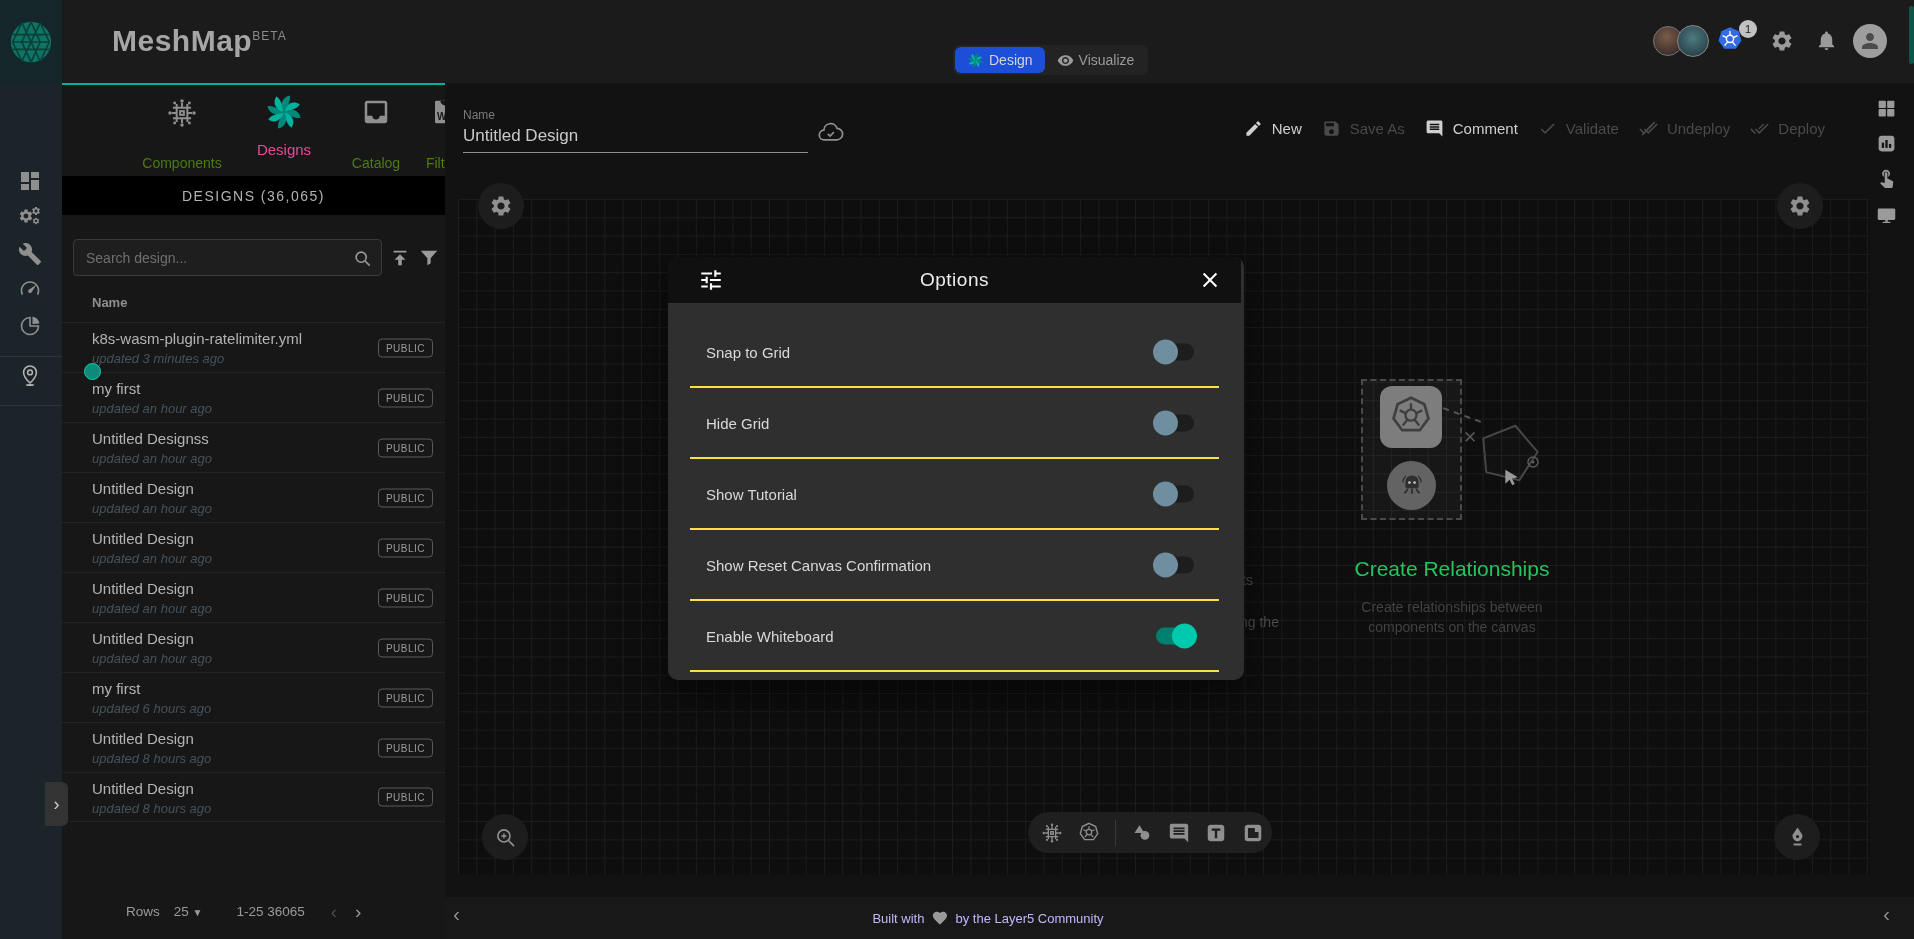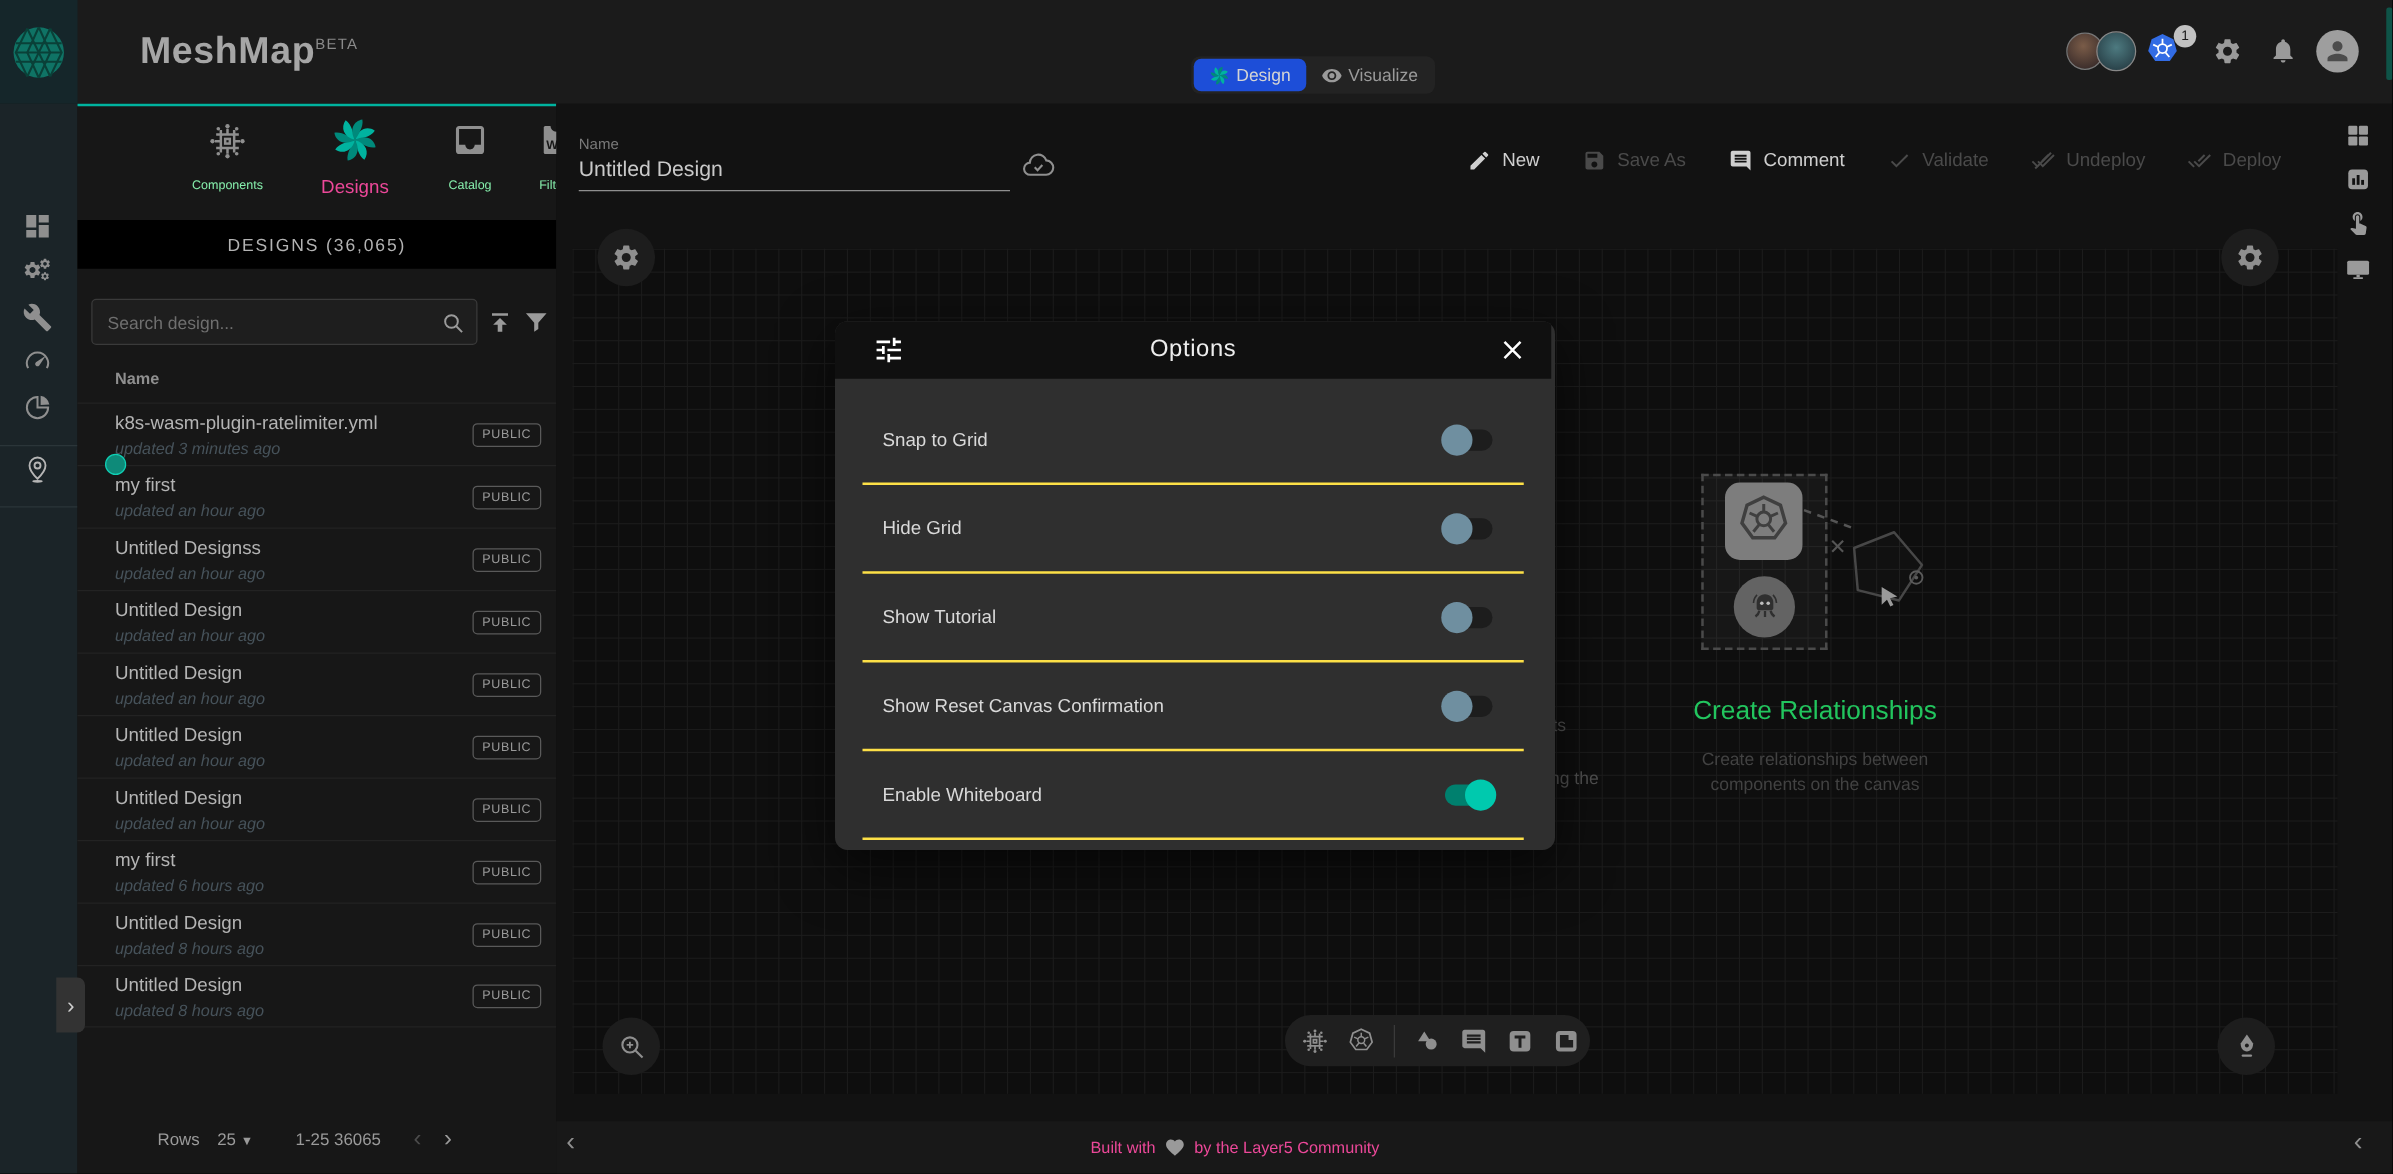--- a/index.html
+++ b/index.html
@@ -27,21 +27,21 @@
   
   #icon-sidebar{left:0;top:83px;width:62px;height:856px;background:#1b2428;}
   .side-ic{left:18px;width:24px;height:24px;color:#8f8f8f;}
   .side-div{left:0;width:62px;height:1px;background:#2b3539;}
   #expander-tab{left:45px;top:782px;width:23px;height:44px;background:#333;border-radius:0 6px 6px 0;display:flex;align-items:center;justify-content:center;color:#cfcfcf;font-size:18px;cursor:pointer;z-index:15;}
 
   
   #left-panel{left:62px;top:83px;width:383px;height:856px;background:#171717;border-top:2px solid #00B39F;}
   .ptab{top:2px;width:96px;height:84px;cursor:pointer;}
   .ptab .ic{position:absolute;left:50%;top:10px;transform:translateX(-50%);color:#8f8f8f;}
-  .ptab .lbl{position:absolute;left:0;top:56px;width:100%;text-align:center;font-size:10px;color:#86efac;}
+  .ptab .lbl{position:absolute;left:0;top:68px;width:100%;text-align:center;font-size:14px;color:#4d7c0f;}
   .ptab.active .lbl{color:#ec4899;font-size:15px;top:54px;}
   #designs-band{left:0;top:91px;width:383px;height:39px;background:#000;color:#b3b3b3;font-size:14px;letter-spacing:1.5px;display:flex;align-items:center;justify-content:center;}
   #search-box{left:11px;top:154px;width:309px;height:37px;background:#1e1e1e;border:1px solid #3a3a3a;border-radius:4px;}
   #search-input{position:absolute;left:10px;top:0;width:260px;height:35px;background:transparent;border:none;outline:none;color:#bdbdbd;font-size:14px;}
   #search-input::placeholder{color:#6f6f6f;}
   #col-name{left:30px;top:210px;font-size:13px;font-weight:700;color:#8f8f8f;}
   #rows{left:0;top:237px;width:383px;}
   .drow{position:relative;width:383px;height:50px;border-top:1px solid #232323;cursor:pointer;padding-left:16px;}
   .drow:last-child{border-bottom:1px solid #232323;}
   .drow .rn{position:absolute;left:30px;top:7px;font-size:15px;color:#b4b4b4;white-space:nowrap;}
@@ -53,21 +53,21 @@
   .pg-chev{font-size:19px;line-height:1;cursor:pointer;}
 
   
   #canvas{left:445px;top:83px;width:1469px;height:856px;background:#121212;}
   #grid{left:13px;top:116px;width:1412px;height:676px;background-color:#0e0e0e;
     background-image:linear-gradient(#1c1c1c 1px,transparent 1px),linear-gradient(90deg,#1c1c1c 1px,transparent 1px);
     background-size:18.3px 18.3px;}
   #name-label{left:18px;top:25px;font-size:12px;color:#7a7a7a;}
   #name-value{left:18px;top:43px;width:345px;font-size:17px;color:#c9c9c9;background:transparent;border:none;border-bottom:1px solid #8f8f8f;padding:0 0 6px 0;outline:none;}
   #cloud-ic{left:372px;top:36px;color:#8f8f8f;}
-  #design-toolbar{right:89px;top:36px;display:flex;align-items:center;gap:34px;}
+  #design-toolbar{right:89px;top:36px;display:flex;align-items:center;gap:20px;}
   .tb-btn{display:flex;align-items:center;gap:9px;font-size:15px;color:#cfcfcf;cursor:pointer;white-space:nowrap;}
   .tb-btn.disabled{color:#4a4a4a;cursor:default;}
   .circ-btn{width:46px;height:46px;border-radius:50%;background:#1d1d1d;display:flex;align-items:center;justify-content:center;color:#8f8f8f;cursor:pointer;z-index:2;}
   .rail-ic{left:1431px;width:21px;height:21px;color:#9a9a9a;cursor:pointer;}
 
   
   #tut-box{left:916px;top:296px;width:101px;height:141px;border:2px dashed #4a4a4a;background:rgba(255,255,255,0.04);z-index:1;}
   #tut-k8s{left:935px;top:303px;width:62px;height:62px;border-radius:12px;background:#7d7d7d;display:flex;align-items:center;justify-content:center;z-index:1;}
   #tut-squid{left:942px;top:378px;width:49px;height:49px;border-radius:50%;background:#636363;display:flex;align-items:center;justify-content:center;z-index:1;}
   #tut-connector{left:997px;top:331px;width:40px;height:0;border-top:2px dashed #555;transform:rotate(20deg);z-index:1;}
@@ -76,21 +76,21 @@
   #tut-desc{left:870px;top:514px;width:274px;text-align:center;font-size:14px;line-height:20px;color:#424242;z-index:1;}
   .fragment{color:#4f4f4f;font-size:14px;z-index:1;}
 
   
   #pill{left:583px;top:729px;width:244px;height:41px;background:#1f1f1f;border-radius:21px;display:flex;align-items:center;gap:15px;padding:0 13px;z-index:2;}
   .pill-ic{width:22px;height:22px;color:#8f8f8f;cursor:pointer;flex:0 0 auto;}
   .pill-div{width:1px;height:26px;background:#3a3a3a;flex:0 0 auto;}
 
   
   #footer{left:0;top:814px;width:1469px;height:42px;background:#181818;z-index:1;}
-  #footer-inner{position:absolute;left:543px;top:50%;transform:translate(-50%,-50%);display:flex;align-items:center;gap:7px;font-size:13px;color:#ec4899;white-space:nowrap;}
+  #footer-inner{position:absolute;left:543px;top:50%;transform:translate(-50%,-50%);display:flex;align-items:center;gap:7px;font-size:13px;color:#c4b5fd;white-space:nowrap;}
   .foot-chev{top:819px;font-size:21px;color:#8f8f8f;z-index:2;cursor:pointer;}
 
   
   #modal{left:668px;top:257px;width:576px;height:423px;border-radius:10px;background:#2f2f2f;box-shadow:0 14px 44px rgba(0,0,0,.6);z-index:20;overflow:hidden;}
   #modal-header{position:absolute;left:0;top:0;width:573px;height:46px;background:#101010;}
   #modal-title{position:absolute;left:0;top:0;width:100%;height:46px;display:flex;align-items:center;justify-content:center;font-size:19px;color:#ededed;letter-spacing:.5px;}
   #modal-tune{position:absolute;left:30px;top:10px;width:26px;height:26px;color:#fff;}
   #modal-close{position:absolute;right:20px;top:12px;width:22px;height:22px;color:#fff;cursor:pointer;}
   .opt-row{position:absolute;left:22px;width:529px;height:71px;border-bottom:2px solid #fde047;}
   .opt-label{position:absolute;left:16px;top:50%;transform:translateY(-50%);font-size:15px;color:#d9d9d9;}

